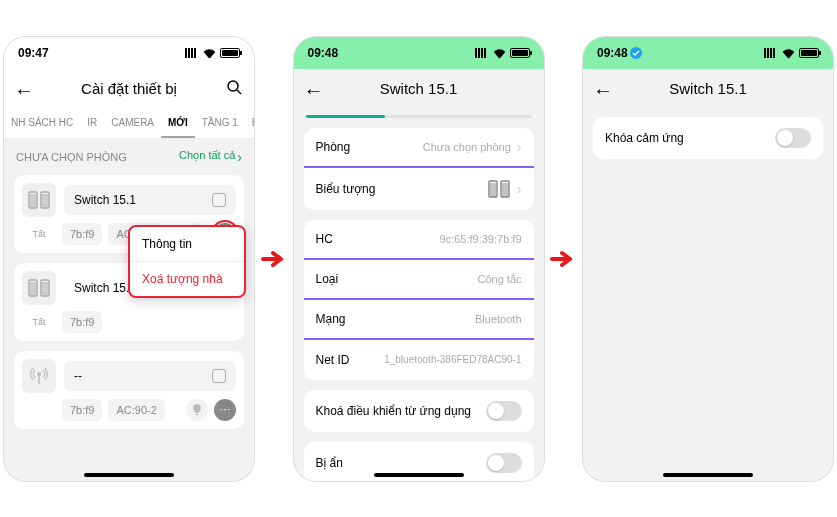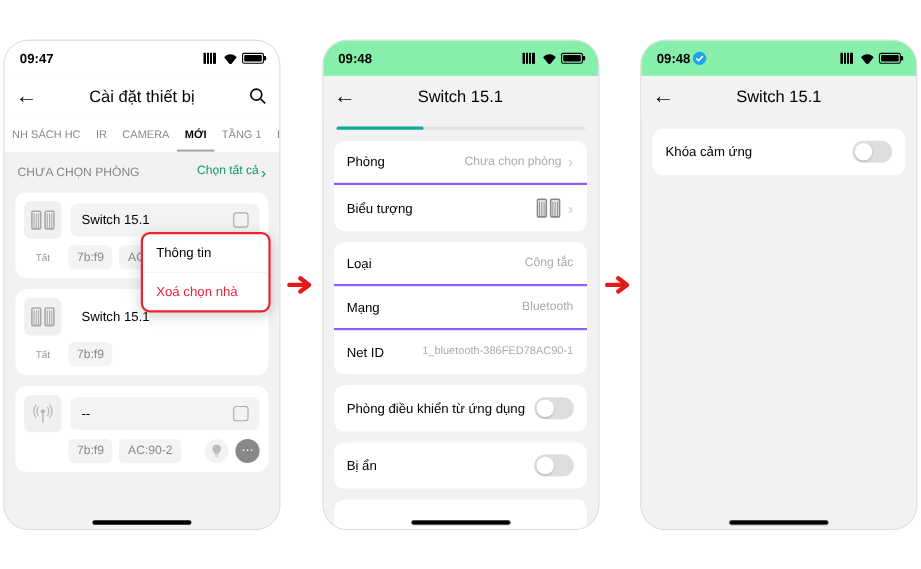--- a/index.html
+++ b/index.html
@@ -31,21 +31,21 @@
   .card-row1 { display: flex; align-items: center; gap: 8px; }
   .dev-icon { width: 34px; height: 34px; border-radius: 6px; background: #f0f0f0; display: flex; align-items: center; justify-content: center; color: #aaa; }
   .dev-name { flex: 1; background: #f3f3f3; border-radius: 6px; padding: 8px 10px; font-size: 12px; display: flex; justify-content: space-between; align-items: center; }
   .checkbox { width: 14px; height: 14px; border: 1.5px solid #aaa; border-radius: 3px; }
   .card-row2 { display: flex; align-items: center; gap: 6px; margin-top: 6px; }
   .dev-caption { width: 34px; text-align: center; font-size: 9px; color: #999; }
   .chip { background: #f3f3f3; border-radius: 5px; padding: 5px 8px; font-size: 11px; color: #888; }
   .chip.round { width: 22px; height: 22px; padding: 0; border-radius: 50%; display: flex; align-items: center; justify-content: center; }
   .chip.dark { background: #888; color: #fff; }
   .spacer { flex: 1; }
-  .menu { position: absolute; right: -2px; top: 36px; width: 118px; background: #fff; border-radius: 8px; box-shadow: 0 3px 12px rgba(0,0,0,0.18); border: 2px solid #e23; z-index: 5; overflow: hidden; }
+  .menu { position: absolute; right: -2px; top: 50px; width: 118px; background: #fff; border-radius: 8px; box-shadow: 0 3px 12px rgba(0,0,0,0.18); border: 2px solid #e23; z-index: 5; overflow: hidden; }
   .menu-item { padding: 10px 12px; font-size: 12px; border-bottom: 1px solid #f0f0f0; }
   .menu-item:last-child { border-bottom: none; }
   .menu-item.danger { color: #e23; }
   .home-ind { position: absolute; bottom: 4px; left: 50%; transform: translateX(-50%); width: 90px; height: 4px; background: #000; border-radius: 3px; }
   .arrow { width: 28px; display: flex; align-items: center; justify-content: center; }
   .arrow svg { width: 26px; height: 18px; }
   .progress { height: 3px; background: #e0e0e0; margin: 6px 12px 10px; border-radius: 2px; position: relative; }
   .progress .bar { position: absolute; left: 0; top: 0; height: 100%; width: 35%; background: #1a9; border-radius: 2px; }
   .list-group { background: #fff; border-radius: 10px; margin: 0 10px 10px; overflow: hidden; }
   .list-row { display: flex; align-items: center; justify-content: space-between; padding: 11px 12px; font-size: 12px; border-bottom: 2px solid #8b5cf6; min-height: 40px; }
@@ -123,21 +123,21 @@
         <div class="spacer"></div>
         <div class="chip round">
             <svg width="10" height="12" viewBox="0 0 10 12">
               <path d="M5 0a4 4 0 0 0-2 7.4V9h4V7.4A4 4 0 0 0 5 0zM3.5 10h3v1h-3z" fill="#bbb"></path>
             </svg>
           </div>
         <div class="chip round dark" style="outline:2px solid #e23; outline-offset:1px">⋯</div>
       </div>
       <div class="menu">
         <div class="menu-item">Thông tin</div>
-        <div class="menu-item danger">Xoá chọn nhà</div>
+        <div class="menu-item danger">Xoá tượng nhà</div>
       </div>
     </div>
 
     <div class="card">
       <div class="card-row1">
         <div class="dev-icon">
             <svg class="gate-svg" viewBox="0 0 24 20">
               <rect x="2" y="2" width="8" height="16" fill="none" stroke="#aaa" stroke-width="1.5" rx="1"></rect>
               <rect x="14" y="2" width="8" height="16" fill="none" stroke="#aaa" stroke-width="1.5" rx="1"></rect>
               <line x1="4" y1="4" x2="4" y2="18" stroke="#aaa"></line>
@@ -237,35 +237,39 @@
               <line x1="16" y1="4" x2="16" y2="18" stroke="#888"></line>
               <line x1="18" y1="4" x2="18" y2="18" stroke="#888"></line>
               <line x1="20" y1="4" x2="20" y2="18" stroke="#888"></line>
             </svg>
             <span class="chev">›</span>
           </span>
       </div>
     </div>
     <div class="list-group">
       <div class="list-row">
+          <span>HC</span>
+          <span class="val">9c:65:f9:39:7b:f9</span>
+        </div>
+      <div class="list-row">
           <span>Loại</span>
           <span class="val">Công tắc</span>
         </div>
       <div class="list-row">
           <span>Mạng</span>
           <span class="val">Bluetooth</span>
         </div>
       <div class="list-row">
           <span>Net ID</span>
           <span class="val" style="font-size:10px">1_bluetooth-386FED78AC90-1</span>
         </div>
     </div>
     <div class="list-group">
       <div class="list-row">
-          <span>Phòng điều khiển từ ứng dụng</span>
+          <span>Khoá điều khiển từ ứng dụng</span>
           <span class="toggle">
             <span class="knob"></span>
           </span>
         </div>
     </div>
     <div class="list-group">
       <div class="list-row">
           <span>Bị ẩn</span>
           <span class="toggle">
             <span class="knob"></span>

